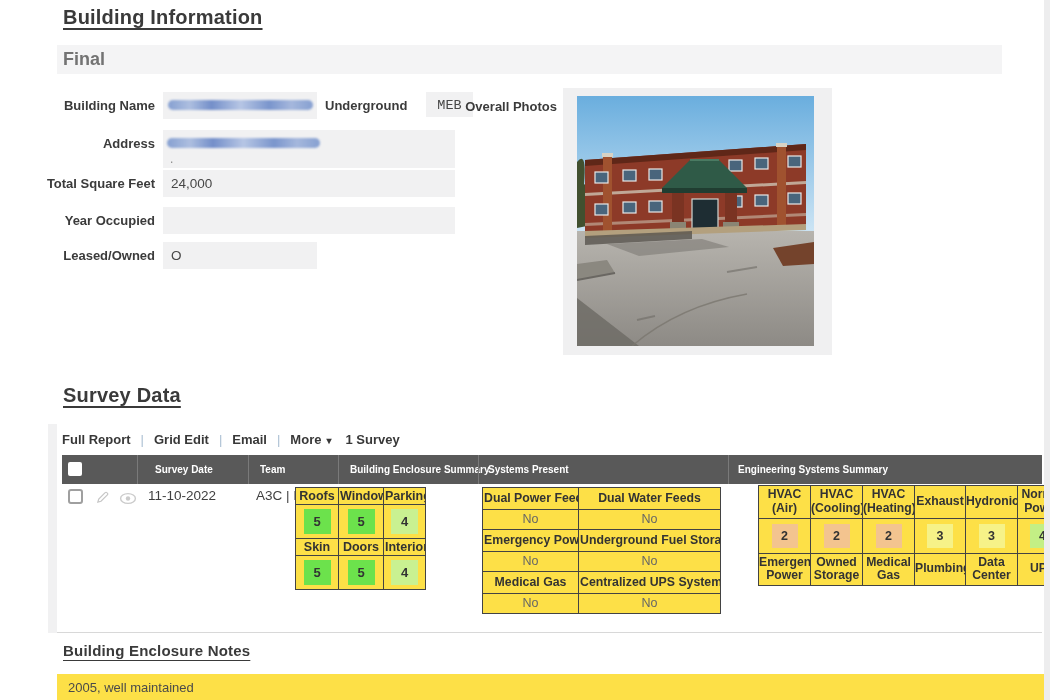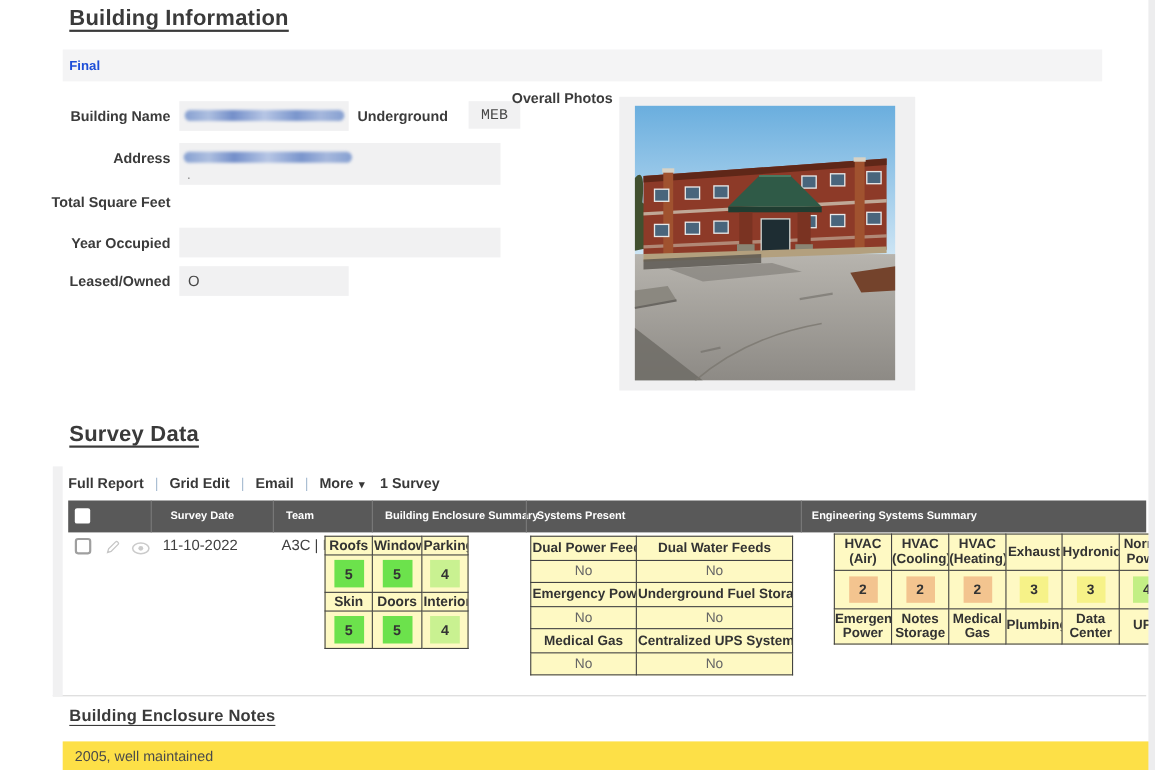--- a/index.html
+++ b/index.html
@@ -6,21 +6,21 @@
   html,body { margin:0; padding:0; background:#ffffff; }
   .page { position:relative; width:1050px; height:700px; overflow:hidden; background:#fff;
           font-family:"Liberation Sans", sans-serif; color:#3b3b3b; }
   .abs { position:absolute; }
 
   .h-link { font-size:20px; font-weight:700; color:#3a3a3a; letter-spacing:.2px;
             text-decoration:underline; text-underline-offset:4px; }
   .h-link.small { font-size:15px; }
 
   .status-bar { background:#f4f4f5; display:flex; align-items:center; padding-left:6px; }
-  .status-bar span { color:#1d4ed8; font-size:12px; font-weight:700; }
+  .status-bar span { color:#737373; font-size:18px; font-weight:700; }
 
   .field-label { font-size:13px; font-weight:700; color:#3b3b3b; text-align:right; line-height:27px; }
   .field { background:#f1f1f2; font-size:13.5px; color:#474747; line-height:27px; }
   .field .val { padding-left:8px; }
   .field.center { text-align:center; }
   .redact { position:absolute; height:10px; border-radius:5px; opacity:.8; filter:blur(1.3px);
             background:linear-gradient(90deg,#6c8cc9,#9db3dc 15%,#5577c0 30%,#a9bce2 50%,#5d7fc4 70%,#93aad8 85%,#6c8cc9); }
   .addr-dot { position:absolute; left:7px; top:16px; font-size:12px; color:#8a8a8a; }
 
   .photo-card { background:#f0f0f1; }
@@ -33,21 +33,21 @@
 
   .thead { background:#595959; }
   .thead .hcell { position:absolute; top:0; height:29px; line-height:29px; color:#fff;
                   font-size:10px; font-weight:700; white-space:nowrap; }
   .thead .vsep { position:absolute; top:0; width:1px; height:29px; background:#7a7a7a; }
   .hcb { display:inline-block; width:14px; height:14px; background:#fff; border-radius:2px; }
   .rcb { display:inline-block; width:15px; height:15px; background:#fff; border:2px solid #9f9f9f; border-radius:3px; }
 
   .cell-text { font-size:13.5px; color:#3f3f3f; white-space:nowrap; }
 
-  .ntable { border-collapse:collapse; background:#fef9c3; table-layout:fixed; }
+  .ntable { border-collapse:collapse; background:#fde047; table-layout:fixed; }
   .ntable td { border:1px solid #434343; text-align:center; vertical-align:middle; padding:0; overflow:hidden; }
   .ntable td.hd { font-weight:700; font-size:12.5px; color:#333; padding:1px 1px; }
   .chip { display:inline-block; width:27px; height:25px; line-height:25px; margin:4px 0;
           font-size:13px; font-weight:700; color:#333; }
   .eng .chip { width:26px; height:24px; line-height:24px; margin:5px 0; font-size:12.5px; }
   .sys td { height:19px; line-height:19px; }
   .sys td.hd { font-size:12.3px; white-space:nowrap; }
   .sys td.vl { font-size:12.5px; color:#666; }
   .eng td.hd { font-size:12.2px; line-height:1.13; padding:2px 0; }
   .eng td.na { font-size:12.5px; font-weight:700; color:#333; }
@@ -75,32 +75,35 @@
     <span>MEB</span>
   </div>
 
   <div class="abs field-label" style="left:0; top:130px; width:155px;">Address</div>
   <div class="abs field" style="left:163px; top:130px; width:292px; height:38px;">
     <div class="redact" style="left:4px; top:8px; width:153px;"></div>
     <span class="addr-dot">.</span>
   </div>
 
   <div class="abs field-label" style="left:0; top:170px; width:155px;">Total Square Feet</div>
+  <div class="abs field" style="left:163px; top:170px; width:292px; height:27px;">
+    <span class="val">24,000</span>
+  </div>
 
   <div class="abs field-label" style="left:0; top:207px; width:155px;">Year Occupied</div>
   <div class="abs field" style="left:163px; top:207px; width:292px; height:27px;">
     <span class="val"></span>
   </div>
 
   <div class="abs field-label" style="left:0; top:242px; width:155px;">Leased/Owned</div>
   <div class="abs field" style="left:163px; top:242px; width:154px; height:27px;">
     <span class="val">O</span>
   </div>
 
-  <div class="abs field-label" style="left:432px; top:76px; width:125px;">Overall Photos</div>
+  <div class="abs field-label" style="left:432px; top:93px; width:125px;">Overall Photos</div>
   <div class="abs photo-card" style="left:563px; top:88px; width:269px; height:267px;">
     <svg class="abs" style="left:14px; top:8px;" width="237" height="250" viewBox="0 0 237 250">
       <defs>
         <linearGradient id="sky" x1="0" y1="0" x2="0" y2="1">
           <stop offset="0" stop-color="#6aaede"></stop>
             <stop offset="1" stop-color="#cfe6f5"></stop>
         </linearGradient>
         <linearGradient id="lot" x1="0" y1="0" x2="0" y2="1">
           <stop offset="0" stop-color="#b7b4ae"></stop>
             <stop offset="1" stop-color="#8d8a85"></stop>
@@ -280,21 +283,21 @@
         <tr>
           <td><span class="chip" style="background-color: rgb(243, 196, 143);">2</span></td>
           <td><span class="chip" style="background-color: rgb(243, 196, 143);">2</span></td>
           <td><span class="chip" style="background-color: rgb(243, 196, 143);">2</span></td>
           <td><span class="chip" style="background-color: rgb(246, 242, 136);">3</span></td>
           <td><span class="chip" style="background-color: rgb(246, 242, 136);">3</span></td>
           <td><span class="chip" style="background-color: rgb(195, 239, 133);">4</span></td>
         </tr>
         <tr>
           <td class="hd">Emergency Power</td>
-          <td class="hd">Notes Storage</td>
+          <td class="hd">Owned Storage</td>
           <td class="hd">Medical Gas</td>
           <td class="hd">Plumbing</td>
           <td class="hd">Data Center</td>
           <td class="hd">UPS</td>
         </tr>
       </tbody>
         </table>
     </div>
   </div>
 

